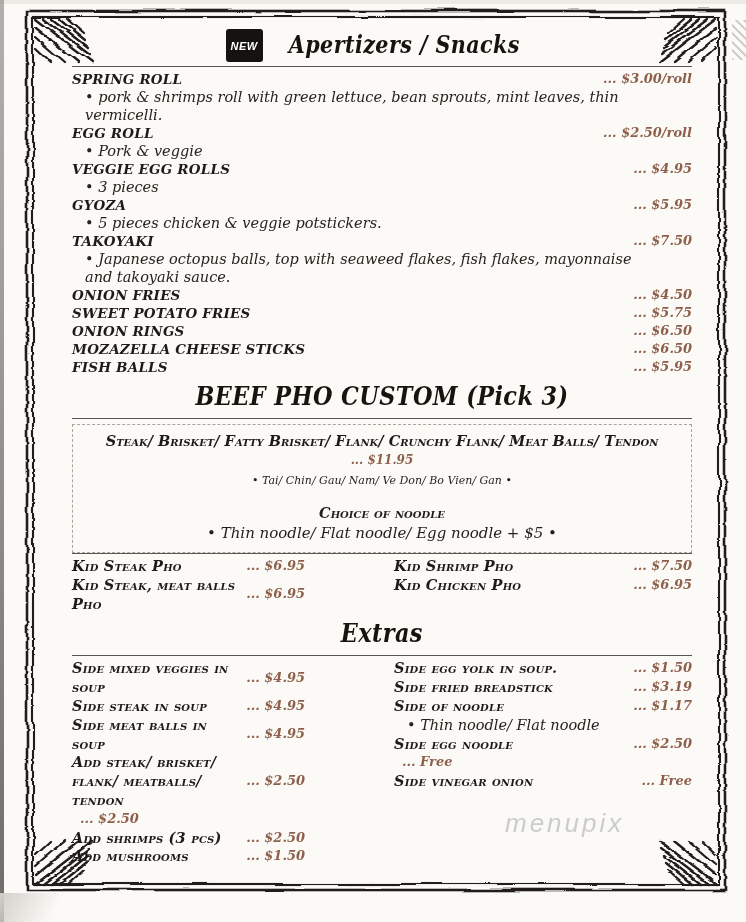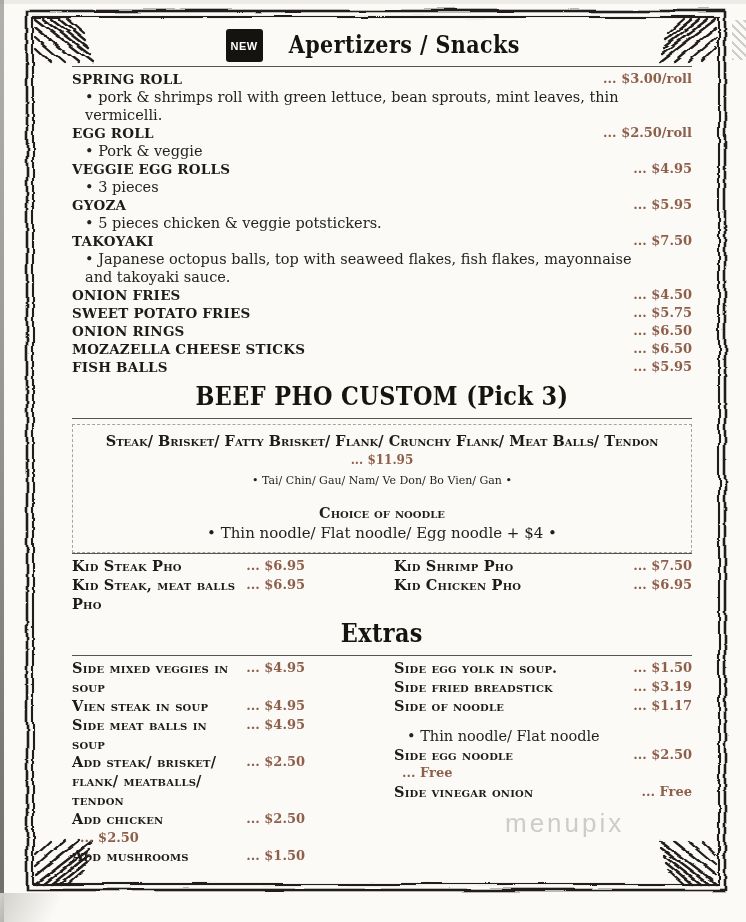--- a/index.html
+++ b/index.html
@@ -2,20 +2,21 @@
 <html style="--c-ink: #211e1b; --c-price: #8e5f4b; --c-rule: #3a3733; --c-dash: #a8a59d; --c-badge_bg: #151310; --c-badge_fg: #ffffff; --c-disclaimer: #3e5f58; --c-watermark: #cccccb; --c-frame: #201e1b;"><head>
 <meta charset="utf-8">
 <style>
   * { margin:0; padding:0; box-sizing:border-box; }
   html,body { background:#e9e7e2; }
   .page {
     position:relative; width:746px; height:922px; overflow:hidden;
     background:#fbfaf6;
     font-family:"DejaVu Serif","Liberation Serif",serif;
     color:var(--c-ink,#211e1b);
+    font-style:italic;
   }
   
   .scan-left { position:absolute; left:0; top:0; width:4px; height:100%;
     background:linear-gradient(180deg,#8a8884 0%,#6b6966 35%,#3c3a37 75%,#23211f 100%); opacity:.65; }
   .scan-topband { position:absolute; left:0; top:0; width:100%; height:4px; background:#edebe6; }
   .scan-bl-wedge { position:absolute; left:0; top:893px; width:85px; height:29px;
     background:linear-gradient(115deg,#d2d0cb 0%, rgba(210,208,203,0) 65%); }
   .scan-tr-hatch { position:absolute; right:0; top:20px; width:14px; height:40px; opacity:.45;
     background:repeating-linear-gradient(45deg,#9a9894 0 2px, transparent 2px 6px); }
   
@@ -24,40 +25,40 @@
   .content { position:absolute; left:72px; top:29px; width:620px; }
   .sec-head { text-align:center; line-height:30px; margin-bottom:3px; white-space:nowrap; }
   .sec-title { display:inline-block; transform:scaleX(.86); transform-origin:center;
     font-weight:bold; font-size:24px; letter-spacing:.5px; color:#16140f; }
   .badge { display:inline-block; background:var(--c-badge_bg,#151310); color:var(--c-badge_fg,#fff);
     font-family:"Liberation Sans",sans-serif; font-weight:bold; font-size:11px; letter-spacing:.5px;
     padding:2px 5px 1px; border-radius:3px; vertical-align:3px; margin-right:7px; }
   .rule { border-top:1.6px solid var(--c-rule,#3a3733); opacity:.85; }
   
   .items { padding-top:3px; margin-bottom:2px; }
-  .mi-row { display:flex; justify-content:space-between; align-items:flex-start; line-height:18px; }
+  .mi-row { display:flex; justify-content:space-between; align-items:center; line-height:18px; }
   .mi-name { font-weight:bold; font-size:13.5px; letter-spacing:.2px; color:#1d1a17; }
   .mi-name.sc, .sc { font-variant:small-caps; font-size:14.5px; }
   .mi-price { color:var(--c-price,#8e5f4b); font-weight:bold; font-size:13px; white-space:nowrap; padding-left:8px; }
   .mi-desc { font-size:14.5px; line-height:18px; padding-left:13px; max-width:575px; color:#26231f; }
   
   .dashed-box { border:1.6px dashed var(--c-dash,#a8a59d); margin-top:5px; padding:6px 8px 8px; text-align:center; }
   .box-meats { font-variant:small-caps; font-weight:bold; font-size:14.5px; line-height:19px; color:#1d1a17; }
   .box-price { color:var(--c-price,#8e5f4b); font-weight:bold; font-size:12px; line-height:20px; }
   .box-styles { font-size:11px; line-height:21px; }
   .box-spacer { height:13px; }
   .box-noodle-title { font-variant:small-caps; font-weight:bold; font-size:14.5px; line-height:18px; }
   .box-noodle { font-size:15px; line-height:22px; }
   
   .twocol { display:flex; justify-content:space-between; padding-top:3px; margin-bottom:2px; }
   .col-l { width:233px; }
   .col-r { width:298px; }
   .twocol .mi-row { line-height:18.8px; }
   .twocol .mi-name { flex:1 1 auto; }
-  .twocol .mi-desc { line-height:18.8px;margin-top:11px; }
+  .twocol .mi-desc { line-height:18.8px; }
   .h2 { margin-top:5px; }
   .h2 .sec-title { font-size:26px; }
   
   .watermark { position:absolute; left:505px; top:808px; font-family:"Liberation Sans",sans-serif;
     font-size:26px; letter-spacing:3px; color:var(--c-watermark,#cccccb); font-weight:normal; }
 </style>
 </head>
 <body>
 
 <div class="page">
@@ -188,21 +189,21 @@
     <div class="sec-head h2">
       <span class="sec-title">BEEF PHO CUSTOM (Pick 3)</span>
     </div>
     <div class="rule"></div>
     <div class="dashed-box">
       <div class="box-meats">Steak/ Brisket/ Fatty Brisket/ Flank/ Crunchy Flank/ Meat Balls/ Tendon</div>
       <div class="box-price">... $11.95</div>
       <div class="box-styles">• Tai/ Chin/ Gau/ Nam/ Ve Don/ Bo Vien/ Gan •</div>
       <div class="box-spacer"></div>
       <div class="box-noodle-title">Choice of noodle</div>
-      <div class="box-noodle">• Thin noodle/ Flat noodle/ Egg noodle + $4 •</div>
+      <div class="box-noodle">• Thin noodle/ Flat noodle/ Egg noodle + $5 •</div>
     </div>
 
     <div class="rule"></div>
     <div class="twocol">
       <div class="col-l">
         <div class="mi-row">
             <span class="mi-name sc">Kid Steak Pho</span>
             <span class="mi-price">... $6.95</span>
           </div>
         <div class="mi-row">
@@ -226,36 +227,36 @@
       <span class="sec-title">Extras</span>
     </div>
     <div class="rule"></div>
     <div class="twocol">
       <div class="col-l">
         <div class="mi-row">
             <span class="mi-name sc">Side mixed veggies in soup</span>
             <span class="mi-price">... $4.95</span>
           </div>
         <div class="mi-row">
-            <span class="mi-name sc">Vien steak in soup</span>
+            <span class="mi-name sc">Side steak in soup</span>
             <span class="mi-price">... $4.95</span>
           </div>
         <div class="mi-row">
             <span class="mi-name sc">Side meat balls in soup</span>
             <span class="mi-price">... $4.95</span>
           </div>
         <div class="mi-row">
             <span class="mi-name sc">Add steak/ brisket/ flank/ meatballs/ tendon</span>
             <span class="mi-price">... $2.50</span>
           </div>
         <div class="mi-row">
-            <span class="mi-name sc">Add chicken</span>
-            <span class="mi-price">... $2.50</span>
-          </div>
-        <div class="mi-row">
+            <span class="mi-price">... $2.50</span>
+          </div>
+        <div class="mi-row">
+            <span class="mi-name sc">Add shrimps (3 pcs)</span>
             <span class="mi-price">... $2.50</span>
           </div>
         <div class="mi-row">
             <span class="mi-name sc">Add mushrooms</span>
             <span class="mi-price">... $1.50</span>
           </div>
       </div>
       <div class="col-r">
         <div class="mi-row">
             <span class="mi-name sc">Side egg yolk in soup.</span>

